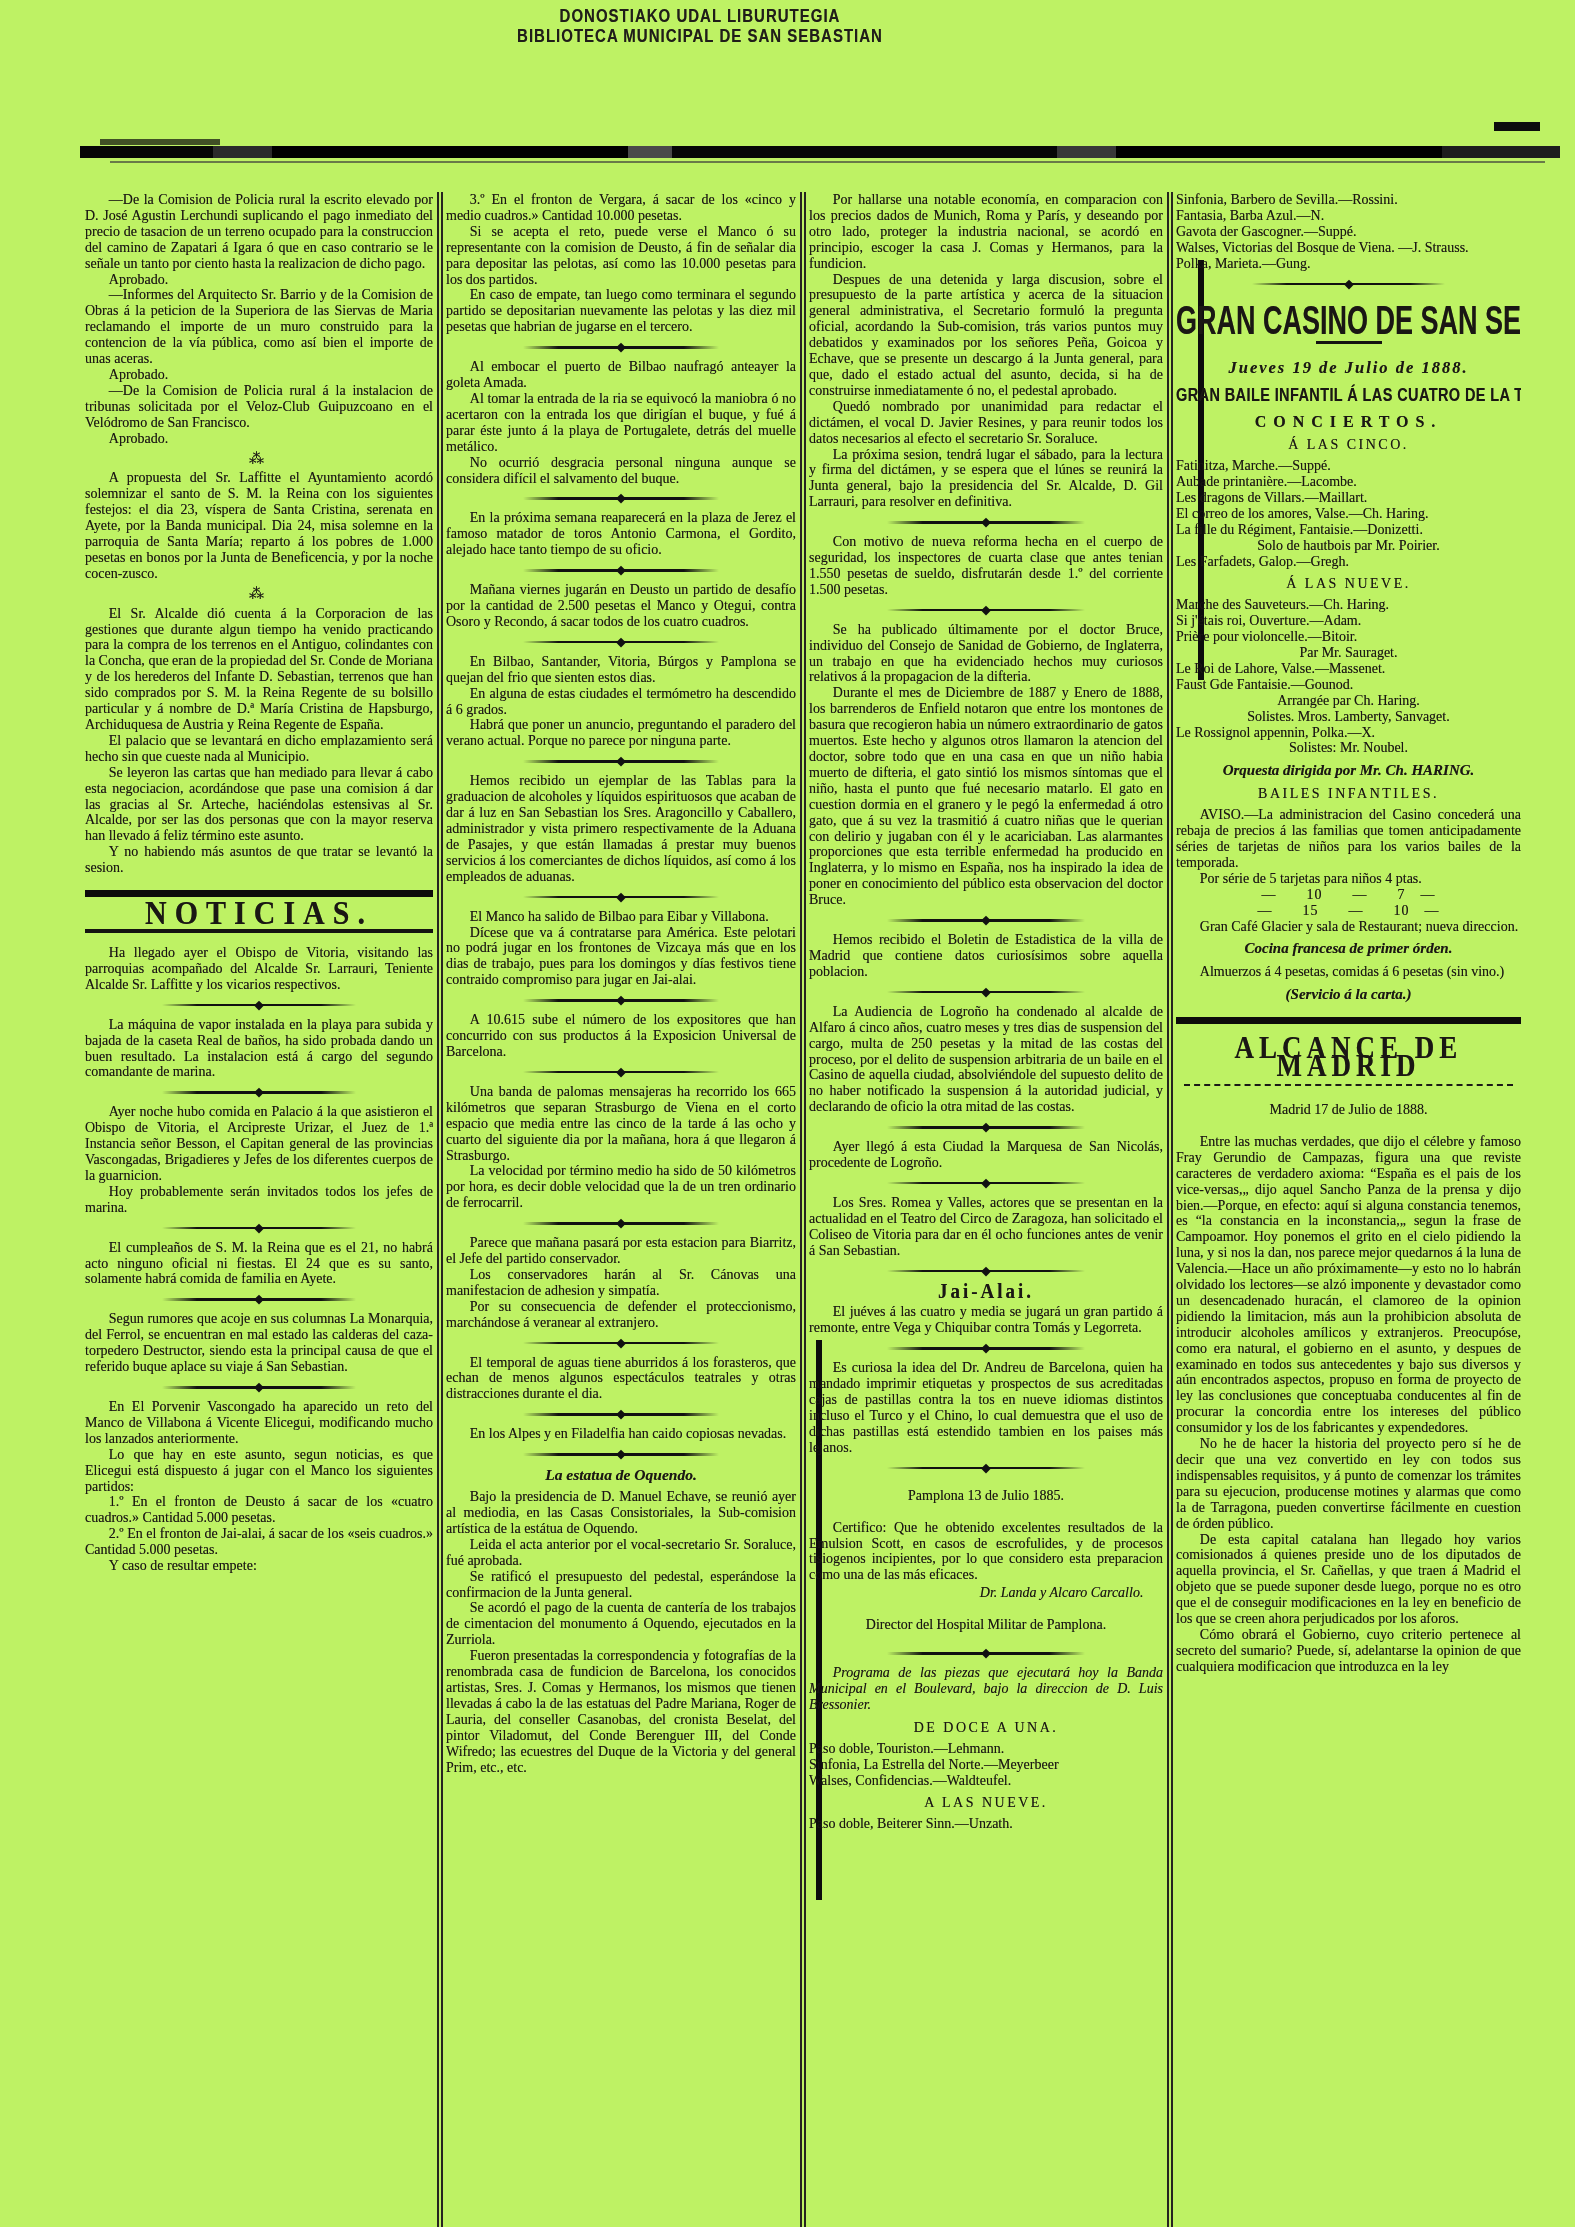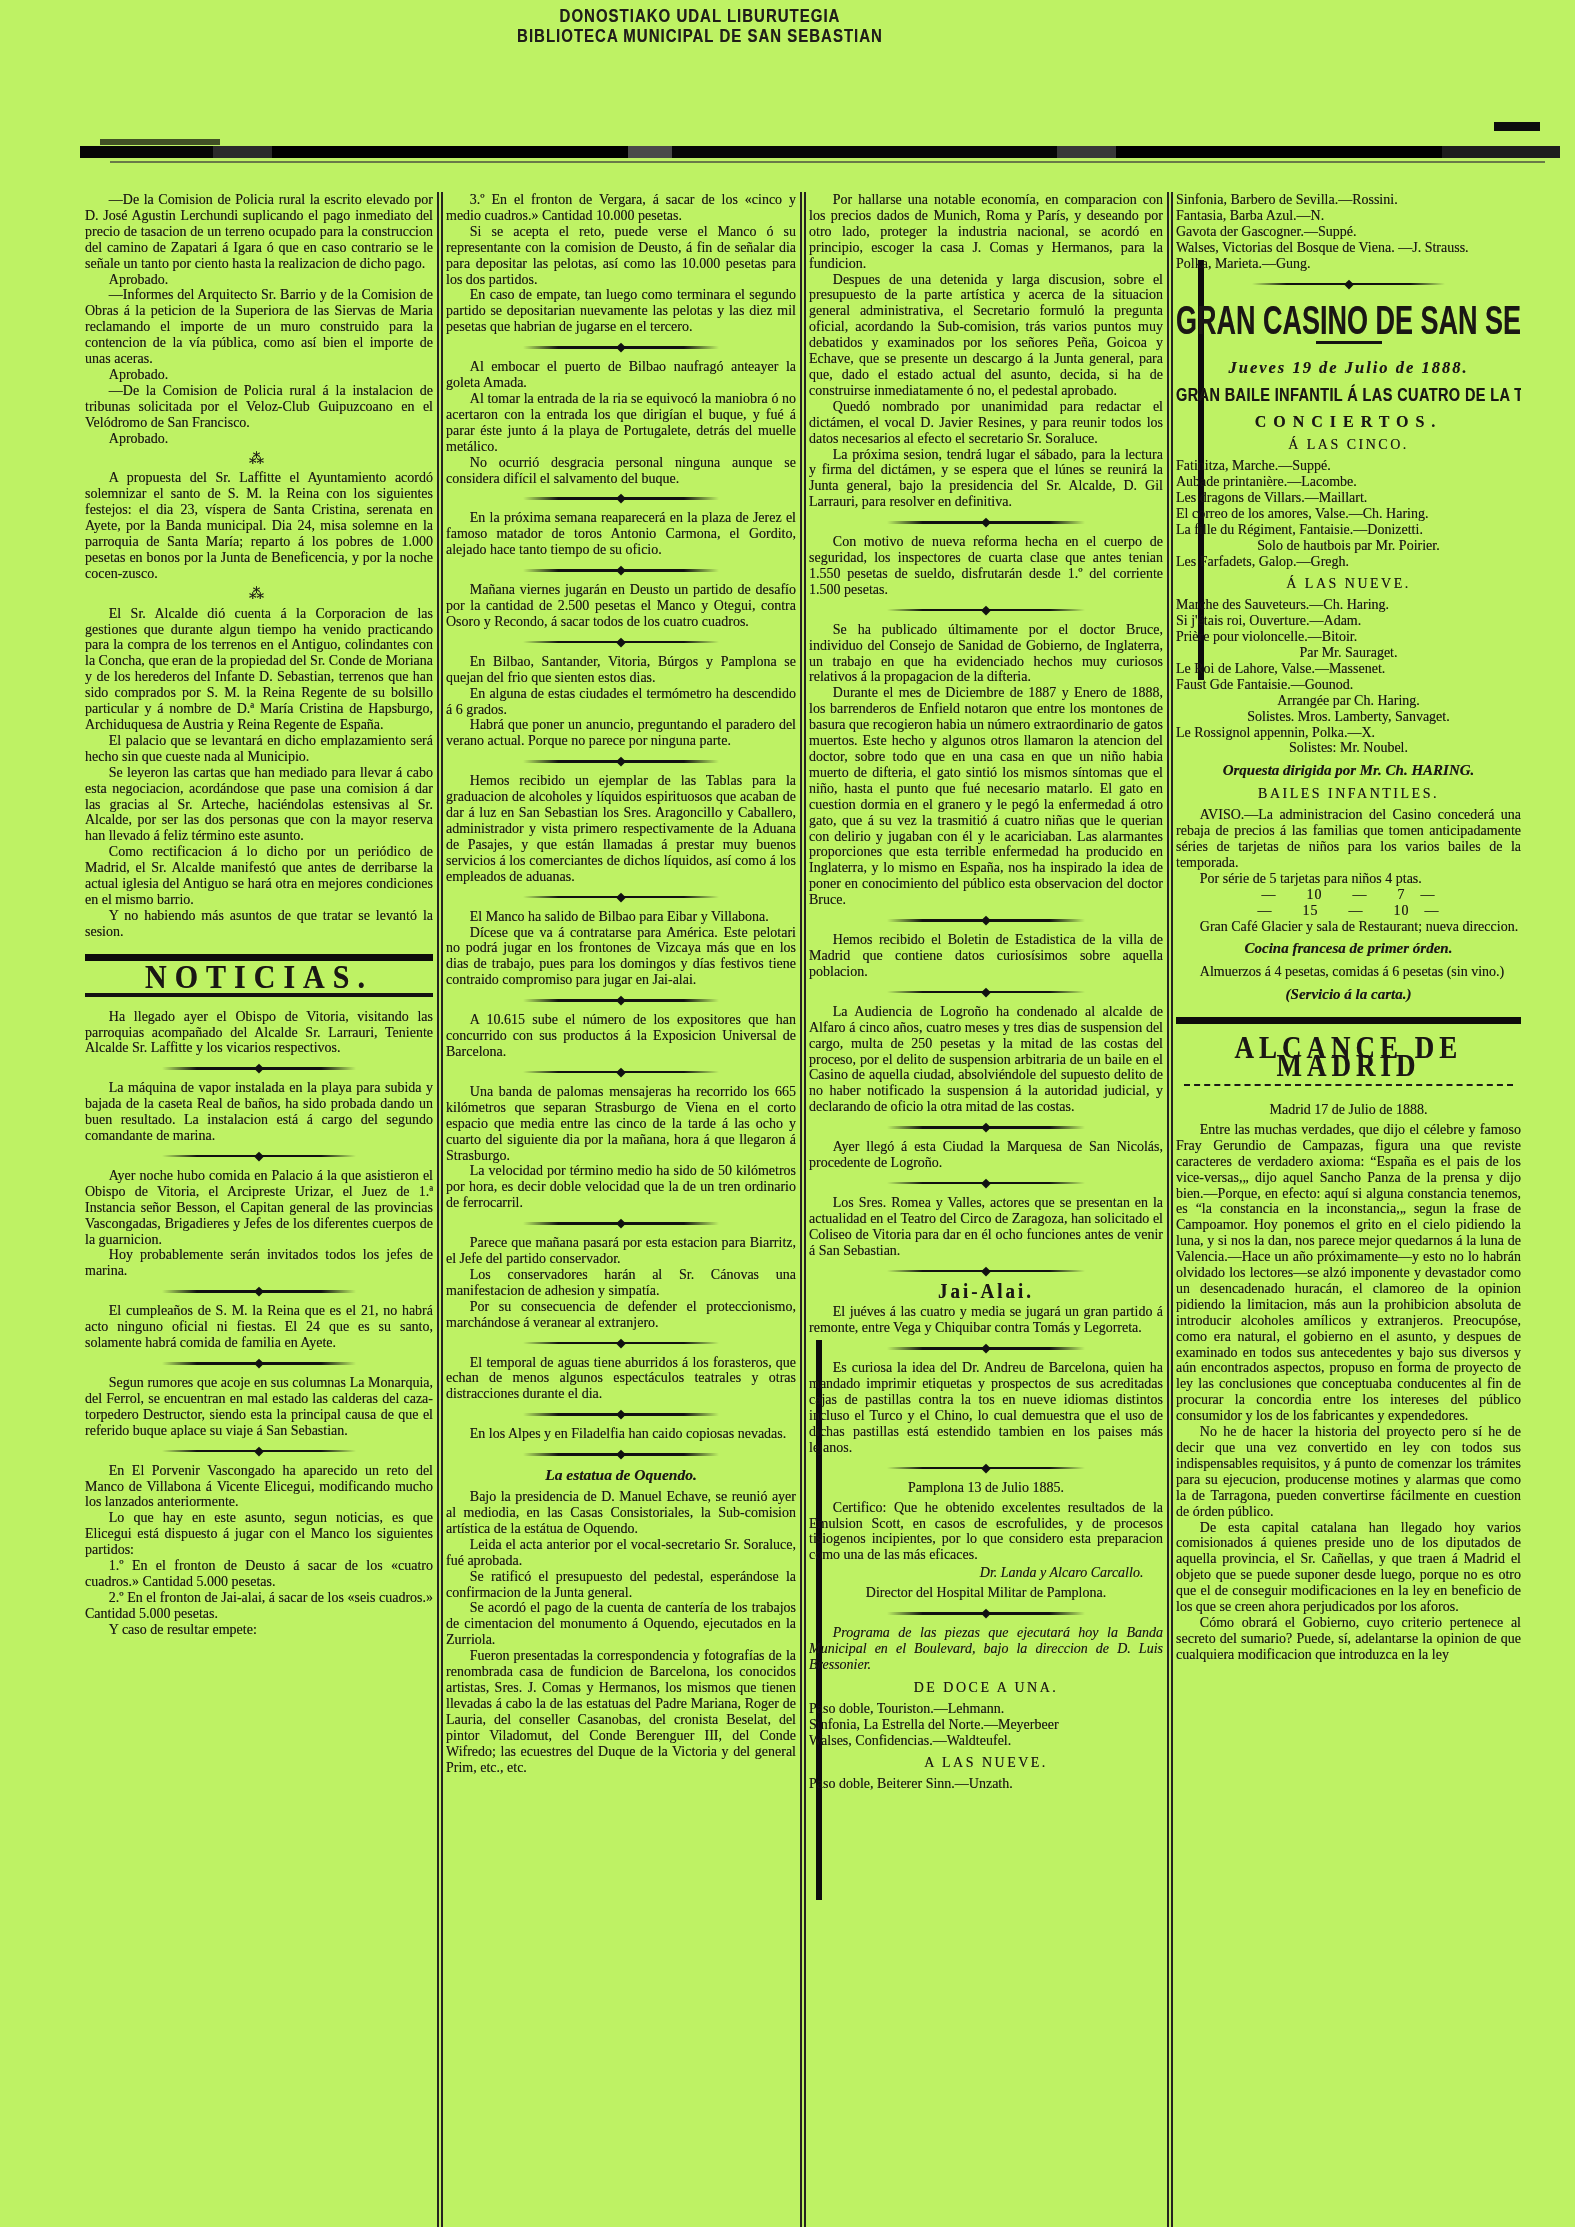--- a/index.html
+++ b/index.html
@@ -45,21 +45,21 @@
   .h-date{text-align:center;font-weight:bold;font-style:italic;font-size:16.5px;letter-spacing:2px;margin:10px 0 12px;}
   .h-caps{text-align:center;font-family:"Liberation Sans",sans-serif;font-weight:bold;font-size:14.5px;
     letter-spacing:.4px;margin:10px 0 6px;transform:scaleY(1.25);white-space:nowrap;}
   .h-spaced{text-align:center;font-weight:bold;font-size:16px;letter-spacing:7px;margin:10px 0 6px;}
   .h-italic{text-align:center;font-weight:bold;font-style:italic;font-size:15.5px;margin:9px 0 6px;}
   .h-bold{text-align:center;font-weight:bold;font-size:19px;letter-spacing:3px;margin:8px 0 6px;transform:scaleY(1.15);}
   .h-alcance{text-align:center;font-weight:bold;font-size:27px;letter-spacing:5px;margin:18px 0 8px;transform:scaleY(1.15);}
   .sc{text-align:center;font-size:14px;letter-spacing:2.5px;margin:7px 0 5px;}
   .m{padding-left:2.1em;text-indent:-2.1em;text-align:left;margin:0;}
   .mc{text-align:center;margin:0;}
-  .c{text-align:center;margin:4px 0;}
+  .c{text-align:center;margin:16px 0;}
   .ri{text-align:right;font-style:italic;padding-right:1.4em;margin:2px 0;}
   .bic{text-align:center;font-weight:bold;font-style:italic;font-size:15px;margin:7px 0;}
   .tariff{text-align:center;letter-spacing:1px;margin:0;}
 </style>
 </head>
 <body>
 
 <div class="page">
   <div class="stamp">
     <div class="stamp-line">DONOSTIAKO UDAL LIBURUTEGIA</div>
@@ -79,21 +79,20 @@
         <div class="p">—Informes del Arquitecto Sr. Barrio y de la Comision de Obras á la peticion de la Superiora de las Siervas de Maria reclamando el importe de un muro construido para la contencion de la vía pública, como así bien el importe de unas aceras.</div>
         <div class="p">Aprobado.</div>
         <div class="p">—De la Comision de Policia rural á la instalacion de tribunas solicitada por el Veloz-Club Guipuzcoano en el Velódromo de San Francisco.</div>
         <div class="p">Aprobado.</div>
         <div class="stars">⁂</div>
         <div class="p">A propuesta del Sr. Laffitte el Ayuntamiento acordó solemnizar el santo de S. M. la Reina con los siguientes festejos: el dia 23, víspera de Santa Cristina, serenata en Ayete, por la Banda municipal. Dia 24, misa solemne en la parroquia de Santa María; reparto á los pobres de 1.000 pesetas en bonos por la Junta de Beneficencia, y por la noche cocen-zusco.</div>
         <div class="stars">⁂</div>
         <div class="p">El Sr. Alcalde dió cuenta á la Corporacion de las gestiones que durante algun tiempo ha venido practicando para la compra de los terrenos en el Antiguo, colindantes con la Concha, que eran de la propiedad del Sr. Conde de Moriana y de los herederos del Infante D. Sebastian, terrenos que han sido comprados por S. M. la Reina Regente de su bolsillo particular y á nombre de D.ª María Cristina de Hapsburgo, Archiduquesa de Austria y Reina Regente de España.</div>
         <div class="p">El palacio que se levantará en dicho emplazamiento será hecho sin que cueste nada al Municipio.</div>
         <div class="p">Se leyeron las cartas que han mediado para llevar á cabo esta negociacion, acordándose que pase una comision á dar las gracias al Sr. Arteche, haciéndolas estensivas al Sr. Alcalde, por ser las dos personas que con la mayor reserva han llevado á feliz término este asunto.</div>
-        <div class="p">Como rectificacion á lo dicho por un periódico de Madrid, el Sr. Alcalde manifestó que antes de derribarse la actual iglesia del Antiguo se hará otra en mejores condiciones en el mismo barrio.</div>
         <div class="p">Y no habiendo más asuntos de que tratar se levantó la sesion.</div>
         <div class="rule"></div>
         <div class="h-noticias">NOTICIAS.</div>
         <div class="rulethin"></div>
         <div class="p">Ha llegado ayer el Obispo de Vitoria, visitando las parroquias acompañado del Alcalde Sr. Larrauri, Teniente Alcalde Sr. Laffitte y los vicarios respectivos.</div>
         <div class="sep"></div>
         <div class="p">La máquina de vapor instalada en la playa para subida y bajada de la caseta Real de baños, ha sido probada dando un buen resultado. La instalacion está á cargo del segundo comandante de marina.</div>
         <div class="sep"></div>
         <div class="p">Ayer noche hubo comida en Palacio á la que asistieron el Obispo de Vitoria, el Arcipreste Urizar, el Juez de 1.ª Instancia señor Besson, el Capitan general de las provincias Vascongadas, Brigadieres y Jefes de los diferentes cuerpos de la guarnicion.</div>
         <div class="p">Hoy probablemente serán invitados todos los jefes de marina.</div>

